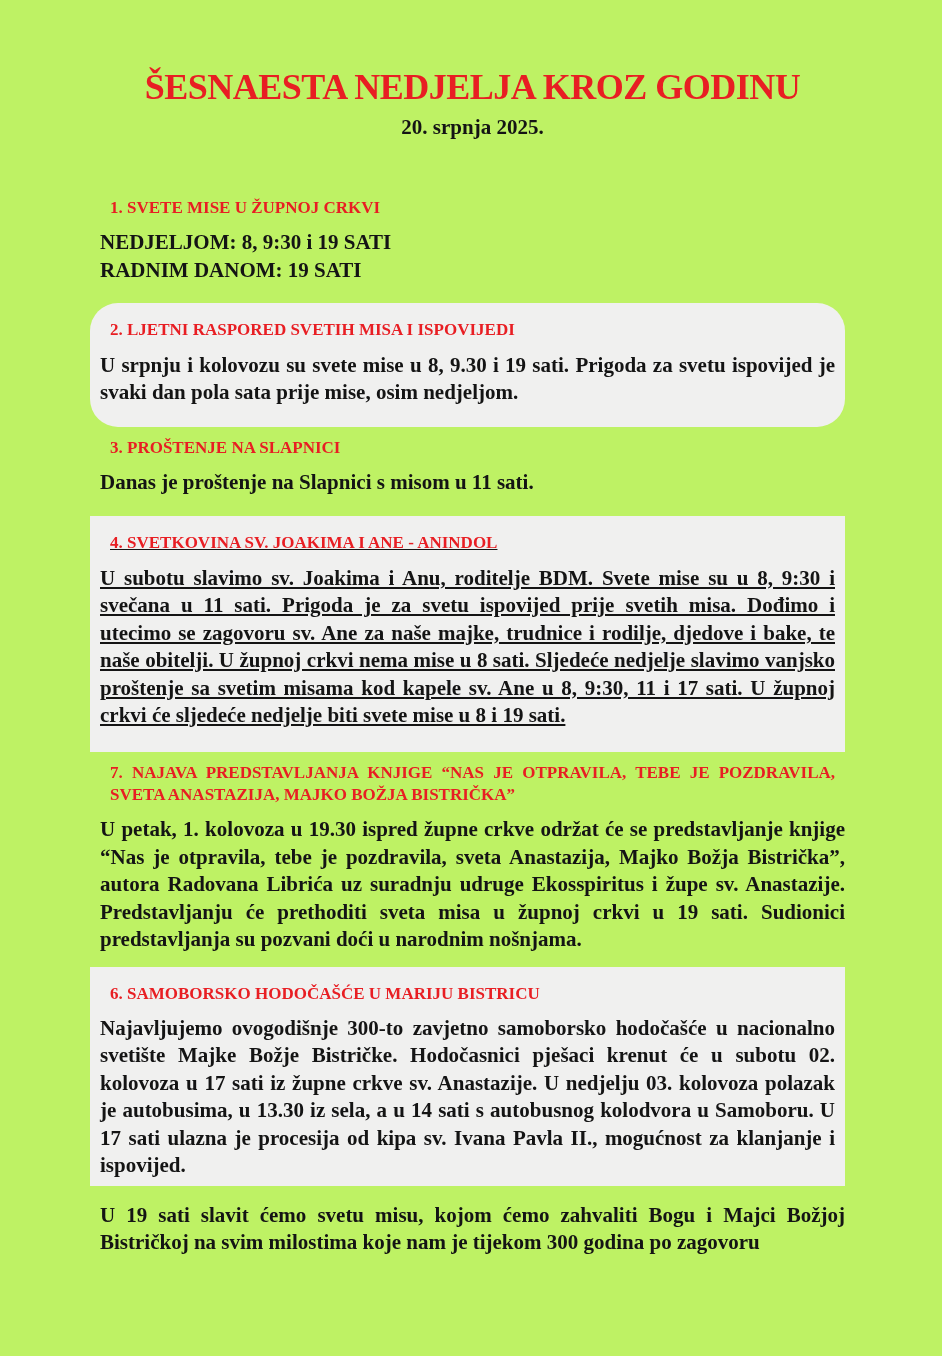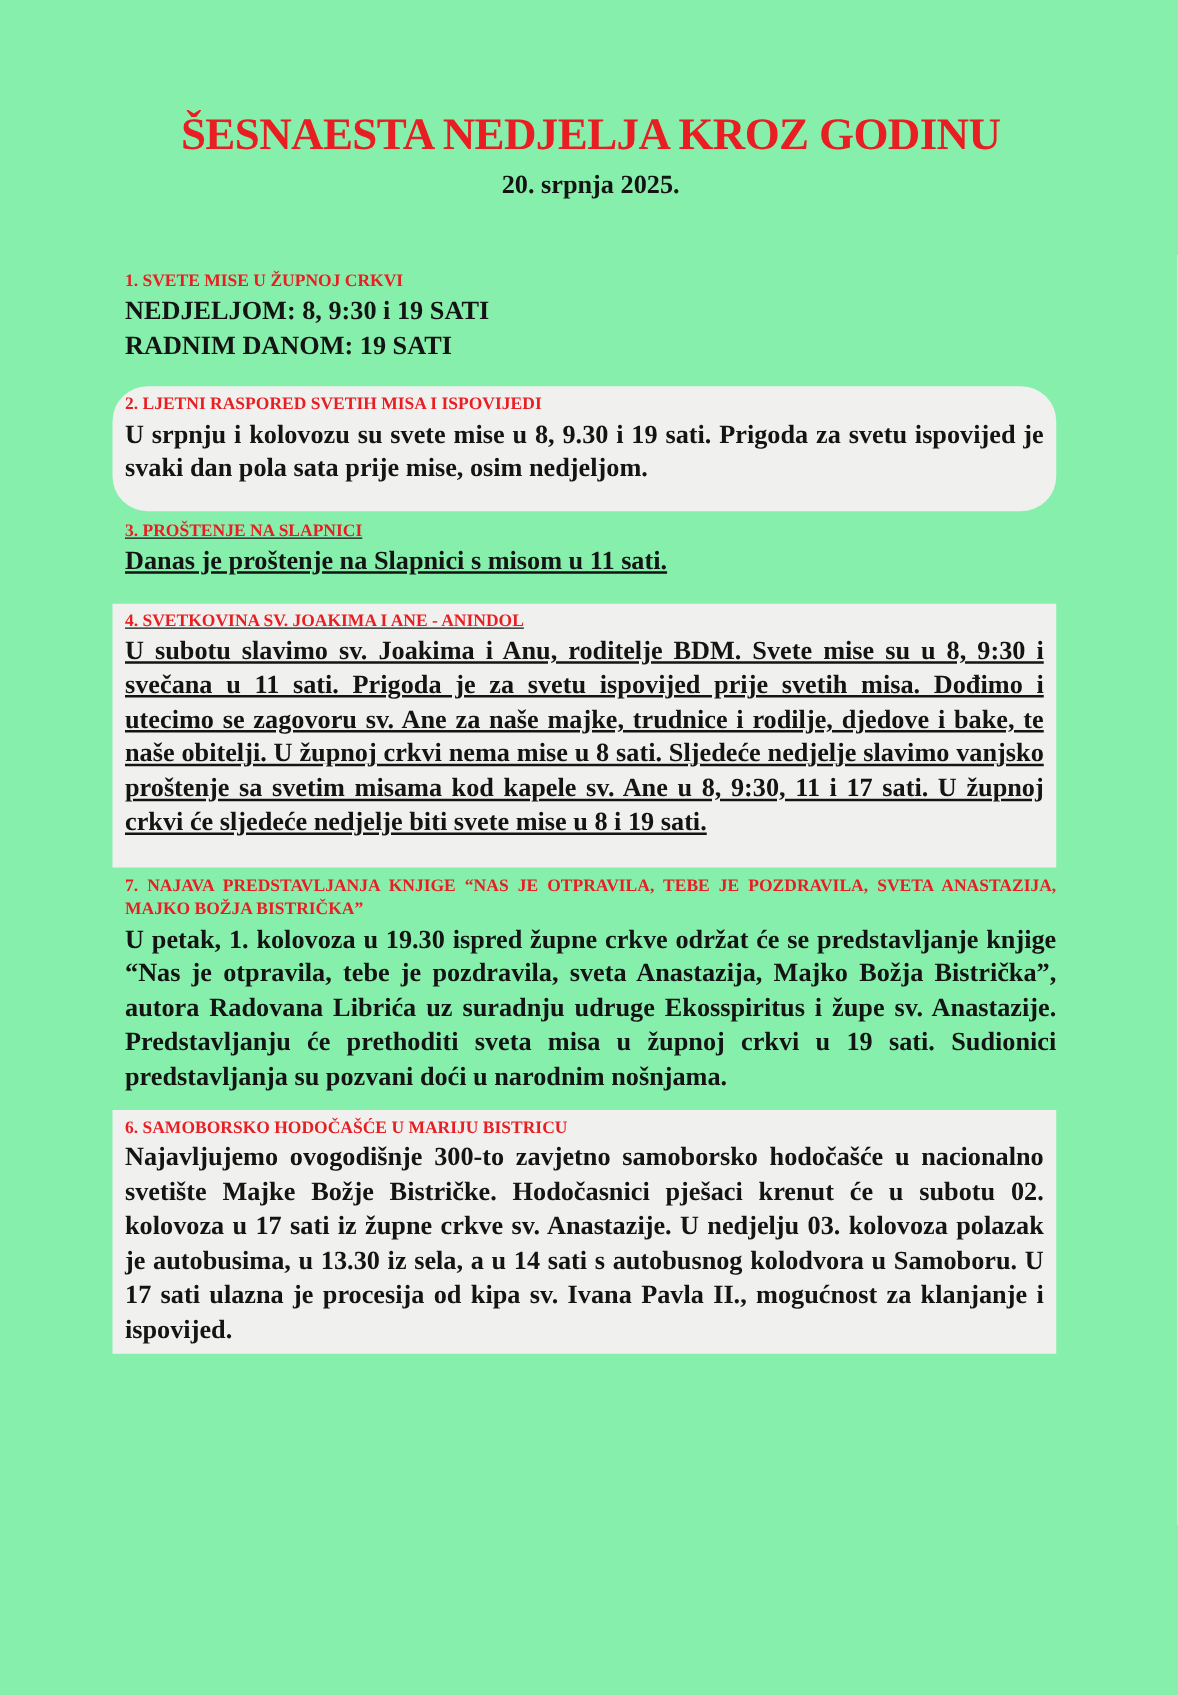--- a/index.html
+++ b/index.html
@@ -5,61 +5,61 @@
   :root{
     --accent:#e81e23;
     --shade:#f0f0ef;
     --text:#141414;
   }
   html,body{margin:0;padding:0;background:#ffffff;}
   body{width:942px;height:1356px;overflow:hidden;}
   .page{
     box-sizing:border-box;
     width:942px;height:1356px;
-    padding:68px 97px 0 100px;
+    padding:48px 97px 0 100px;
     font-family:"Liberation Serif","DejaVu Serif",serif;
     font-weight:bold;
     color:var(--text);
     font-size:21px;
     line-height:1.31;
-    background:#86efac;
+    background:#bef264;
   }
   h1.title{
     color:var(--accent);
     text-align:center;
     font-size:36px;
     line-height:1.1;
     margin:20px 0 0 0;
     letter-spacing:-0.5px;
     white-space:nowrap;
     font-weight:bold;
   }
   .date{
     text-align:center;
     font-size:21px;
     margin-top:6px;
   }
   section{margin:0;}
   h2.heading{
     color:var(--accent);
-    font-size:14px;
+    font-size:17px;
     line-height:1.31;
-    margin:0;
+    margin:10px;
     font-weight:bold;
   }
   p,.line{margin:0;}
   .just{text-align:justify;}
   .box{
     background:var(--shade);
     margin-left:-10px;
     padding:6px 10px 20px 10px;
   }
   .sec-1{margin-top:56px;}
   .sec-2{margin-top:19px;border-radius:28px;}
-  .sec-3{margin-top:8px;text-decoration:underline;}
+  .sec-3{margin-top:8px;}
   .sec-4{margin-top:20px;padding-bottom:22px;text-decoration:underline;}
   .sec-5{margin-top:7px;}
   .sec-6{margin-top:13px;padding-bottom:6px;}
   .follow{margin-top:16px;}
 </style>
 </head>
 <body>
 
 <div class="page">
 
@@ -90,14 +90,15 @@
   <section class="sec-5">
     <h2 class="heading just">7. NAJAVA PREDSTAVLJANJA KNJIGE “NAS JE OTPRAVILA, TEBE JE POZDRAVILA, SVETA ANASTAZIJA, MAJKO BOŽJA BISTRIČKA”</h2>
     <p class="just">U petak, 1. kolovoza u 19.30 ispred župne crkve održat će se predstavljanje knjige “Nas je otpravila, tebe je pozdravila, sveta Anastazija, Majko Božja Bistrička”, autora Radovana Librića uz suradnju udruge Ekosspiritus i župe sv. Anastazije. Predstavljanju će prethoditi sveta misa u župnoj crkvi u 19 sati. Sudionici predstavljanja su pozvani doći u narodnim nošnjama.</p>
   </section>
 
   <section class="box sec-6">
     <h2 class="heading">6. SAMOBORSKO HODOČAŠĆE U MARIJU BISTRICU</h2>
     <p class="just">Najavljujemo ovogodišnje 300-to zavjetno samoborsko hodočašće u nacionalno svetište Majke Božje Bistričke. Hodočasnici pješaci krenut će u subotu 02. kolovoza u 17 sati iz župne crkve sv. Anastazije. U nedjelju 03. kolovoza polazak je autobusima, u 13.30 iz sela, a u 14 sati s autobusnog kolodvora u Samoboru. U 17 sati ulazna je procesija od kipa sv. Ivana Pavla II., mogućnost za klanjanje i ispovijed.</p>
   </section>
 
+  <p class="just follow">U 19 sati slavit ćemo svetu misu, kojom ćemo zahvaliti Bogu i Majci Božjoj Bistričkoj na svim milostima koje nam je tijekom 300 godina po zagovoru</p>
 
 </div>
 
 </body></html>

